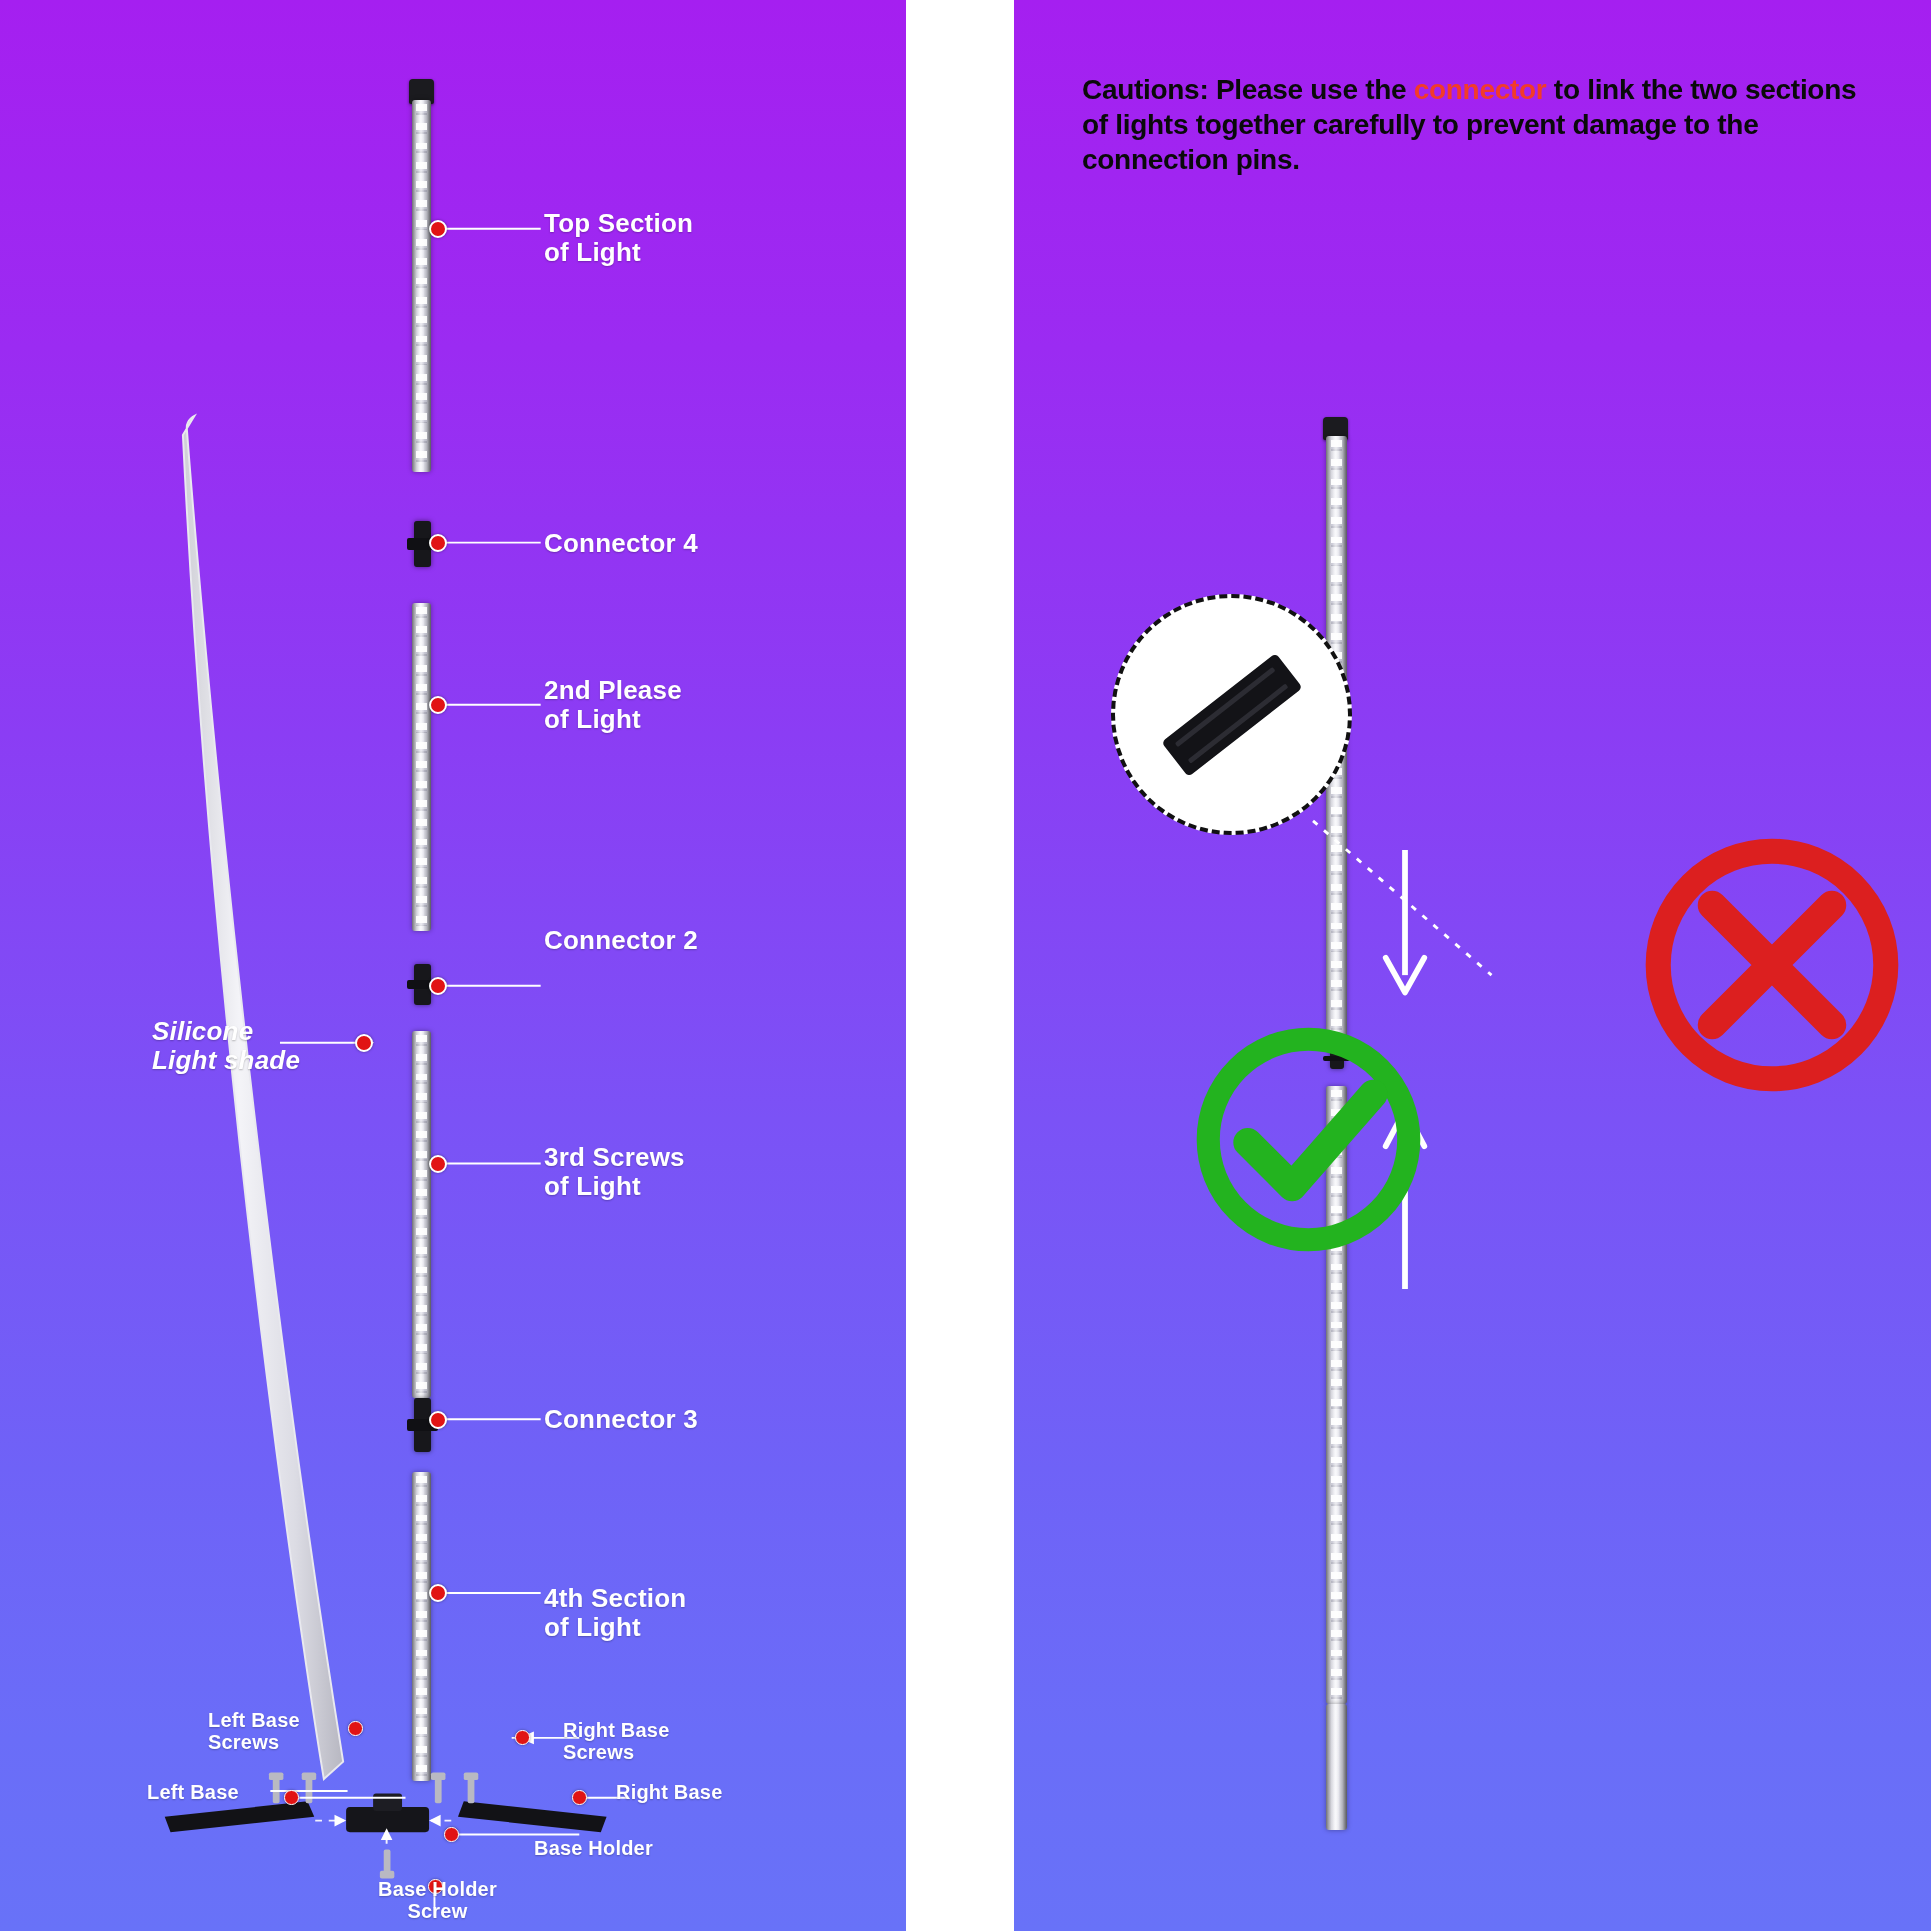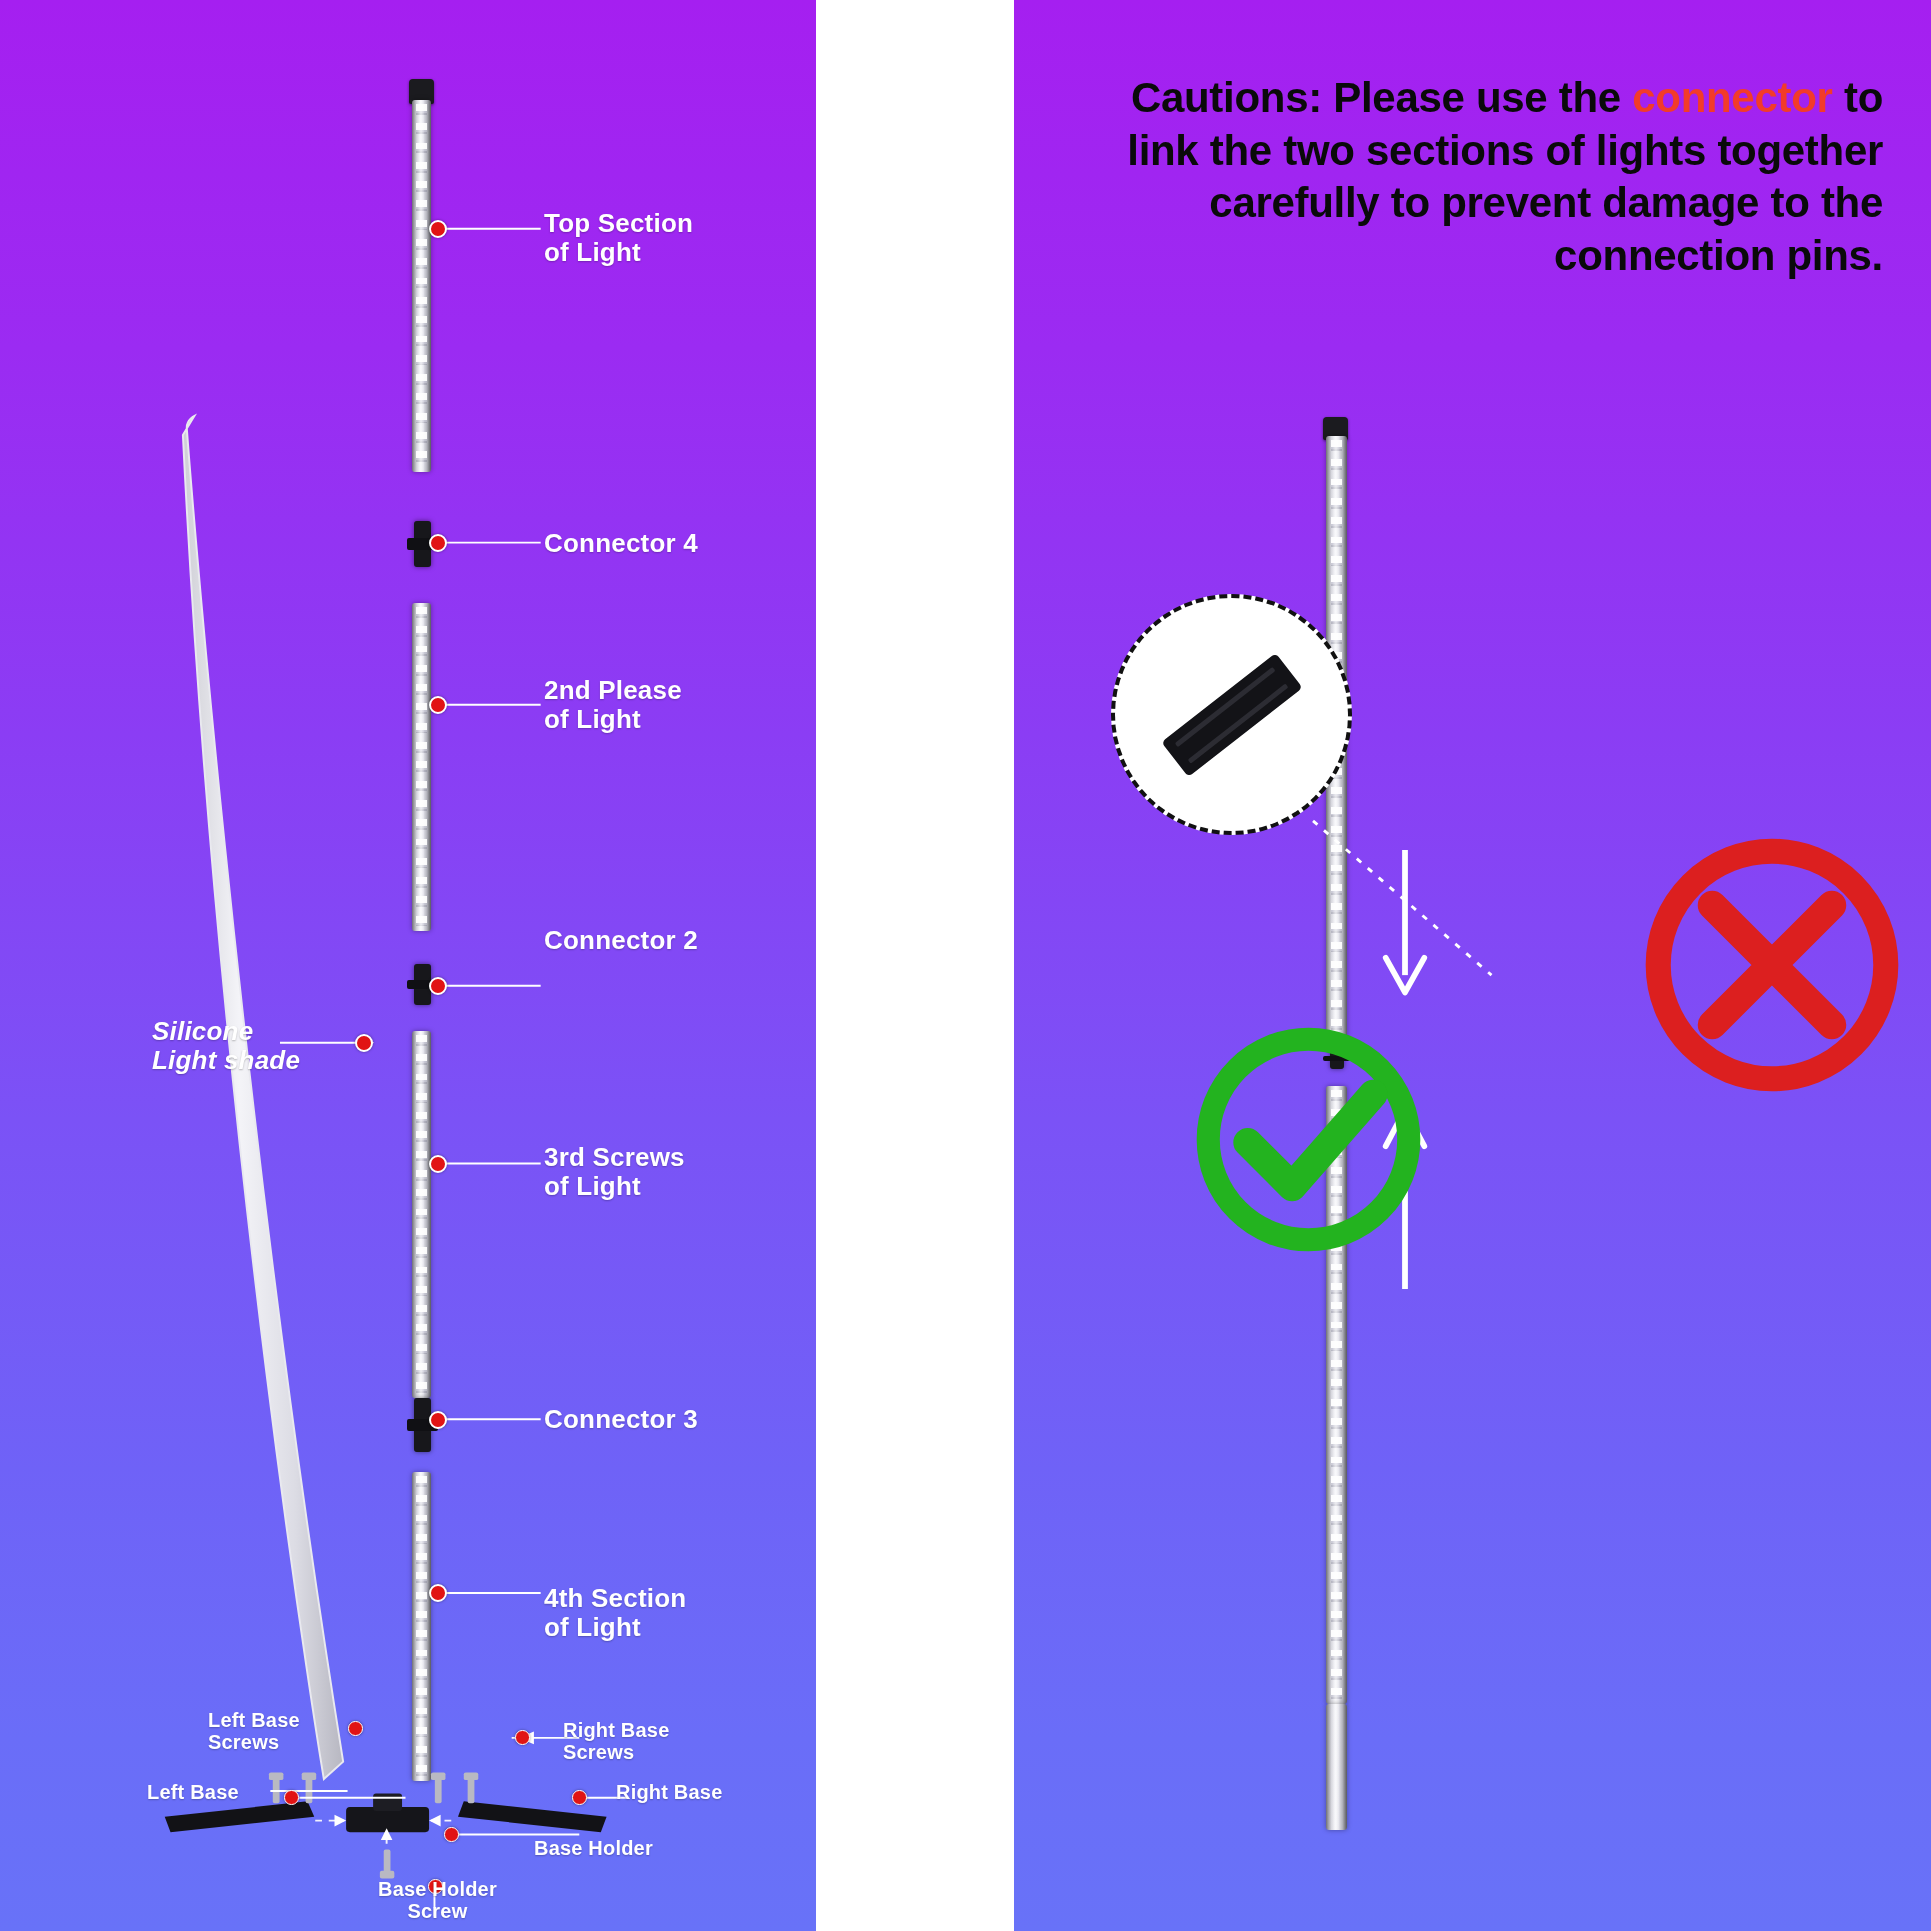--- a/index.html
+++ b/index.html
@@ -20,21 +20,21 @@
     background: #ffffff;
   }
   
   .panel {
     position: absolute;
     top: 0;
     height: 1931px;
     overflow: hidden;
     background: linear-gradient(180deg, #a51ff0 0%, #9b2bf2 18%, #8b3df4 38%, #7b52f6 58%, #6f62f7 76%, #6a6df8 90%, #6872f8 100%);
   }
-  .panel-left  { left: 0;    width: 816px; }
+  .panel-left  { left: 0;    width: 906px; }
   .panel-right { left: 1014px; width: 917px; }
   .panel-gap {
     position: absolute;
     left: 951px; top: 0; width: 63px; height: 1931px;
     background: #ffffff;
   }
 
   
   .bar {
     position: absolute;
@@ -119,25 +119,24 @@
   }
   .dot.sm { width: 14.5px; height: 14.5px; border-width: 1.9px; }
 
   
   .caution {
     position: absolute;
     left: 68px;
     top: 72px;
     width: 801px;
     color: #0a0a0a;
-    font-size: 42px;
+    font-size: 28px;
     font-weight: 700;
     line-height: 1.25;
     letter-spacing: -0.3px;
-    text-align: right;
   }
   .caution .hl { color: #f23b2a; }
 
   
   .bubble {
     position: absolute;
     left: 97px;
     top: 594px;
     width: 241px;
     height: 241px;

